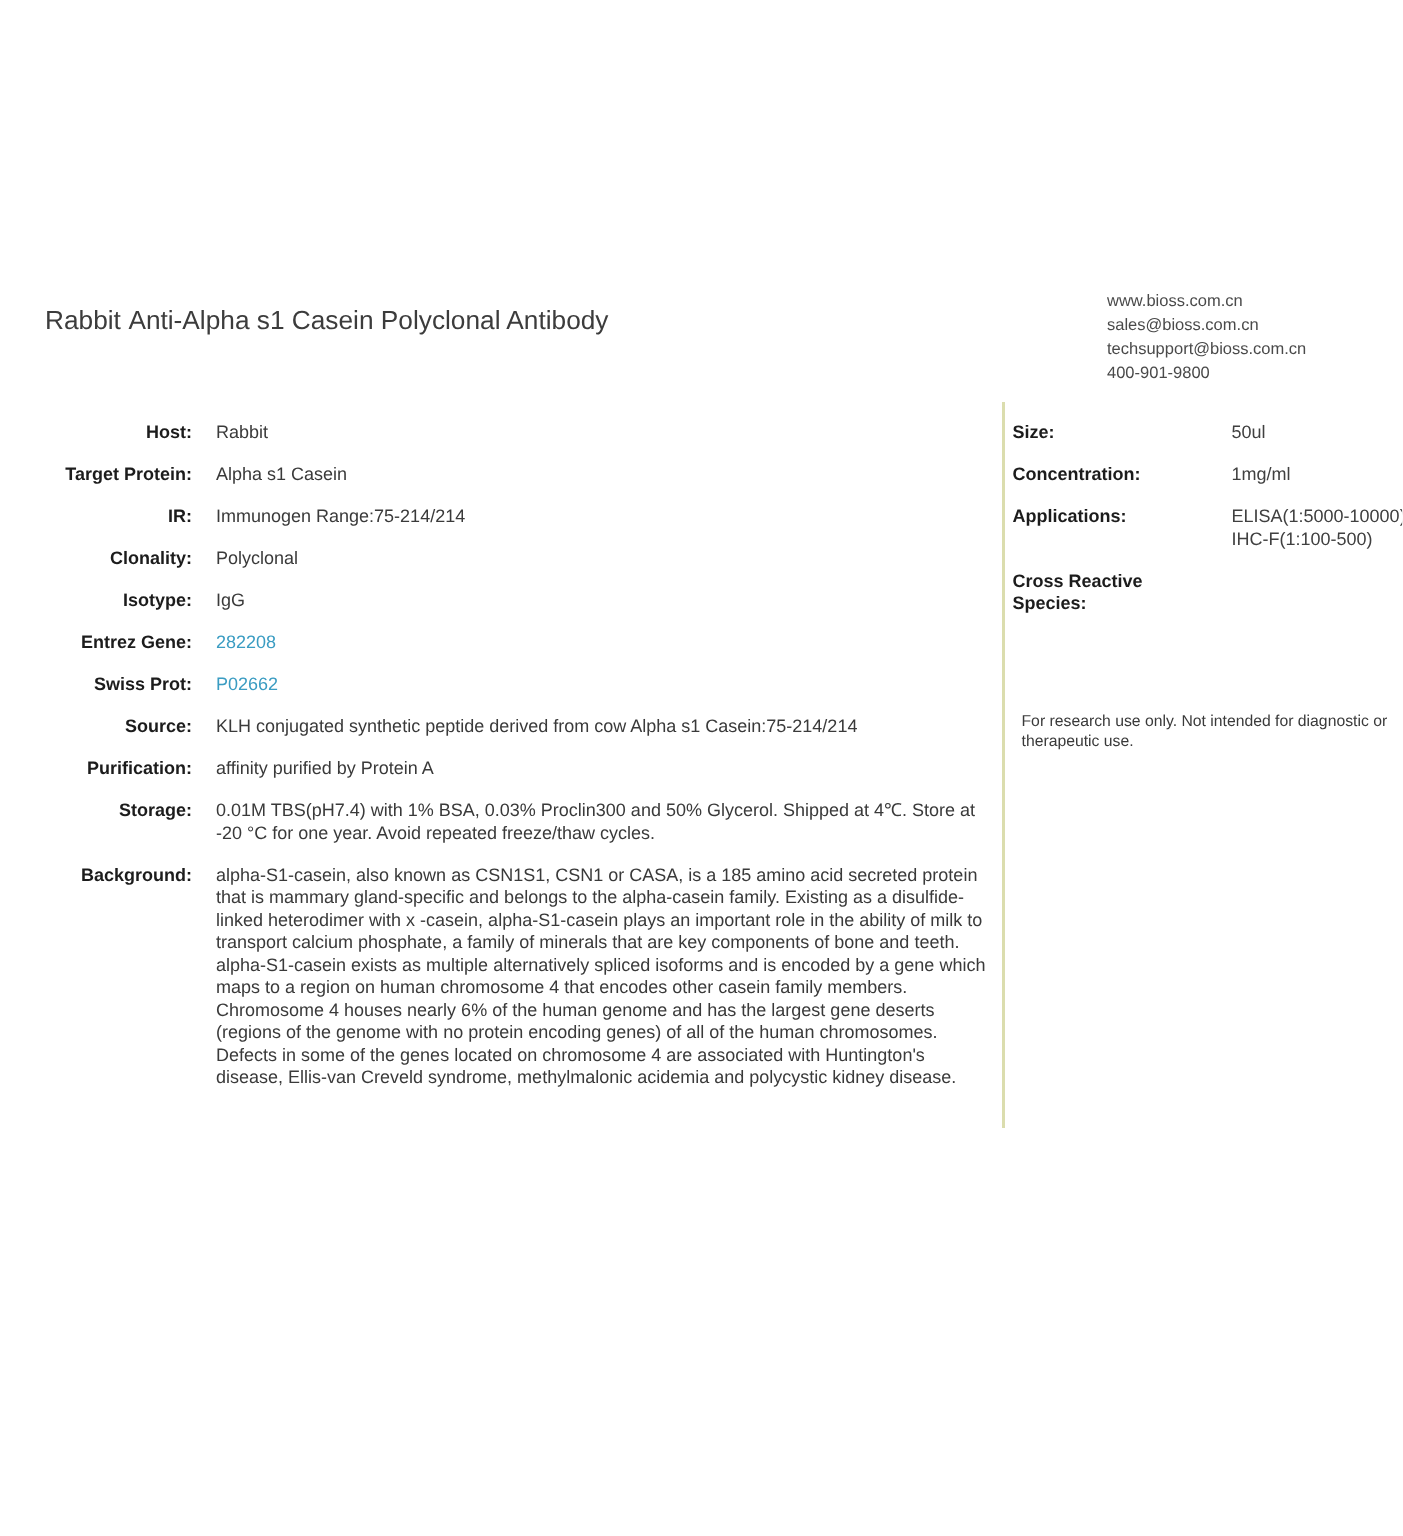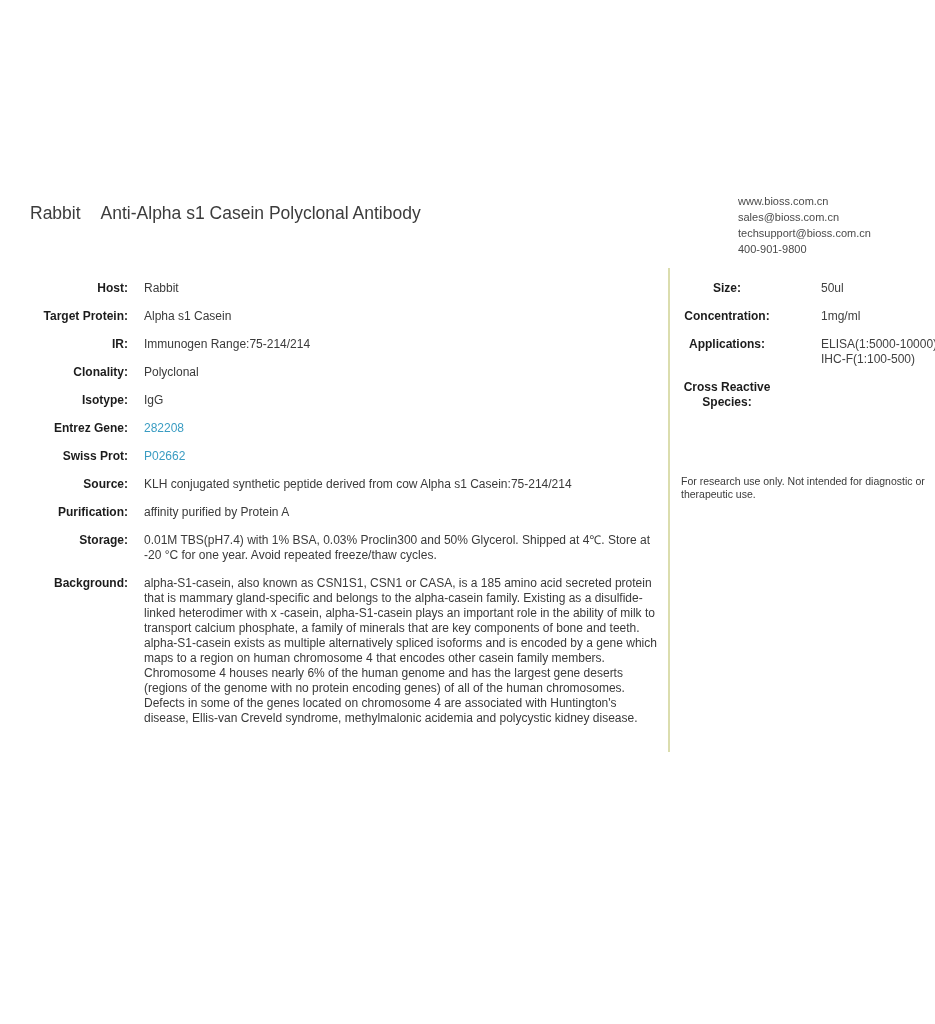--- a/index.html
+++ b/index.html
@@ -15,21 +15,21 @@
 
   
   .doc-title {
     position: absolute;
     left: 30px;
     top: 203px;
     font-size: 17.5px;
     color: #3c3c3c;
     white-space: nowrap;
   }
-  .doc-title .t2 { margin-left: 20px; }
+  .doc-title .t2 { margin-left: 5px; }
 
   
   .contact {
     position: absolute;
     left: 738px;
     top: 193px;
     font-size: 11px;
     line-height: 16px;
     color: #4a4a4a;
   }
@@ -101,21 +101,21 @@
     left: 675px;
     top: 281px;
     width: 260px;
     font-size: 12px;
     line-height: 15px;
     overflow: hidden;
   }
   .rrow { display: flex; margin-bottom: 13px; }
   .rrow .lbl {
     flex: 0 0 104px;
-    text-align: center;
+    text-align: left;
     font-weight: 700;
     color: #1c1c1c;
     padding-right: 7px;
   }
   .rrow .val { flex: 1 1 auto; color: #404040; white-space: nowrap; margin-left: 35px; }
   .rrow .lbl div, .rrow .val div { line-height: 15px; }
 
   .disclaimer {
     position: absolute;
     left: 681px;

